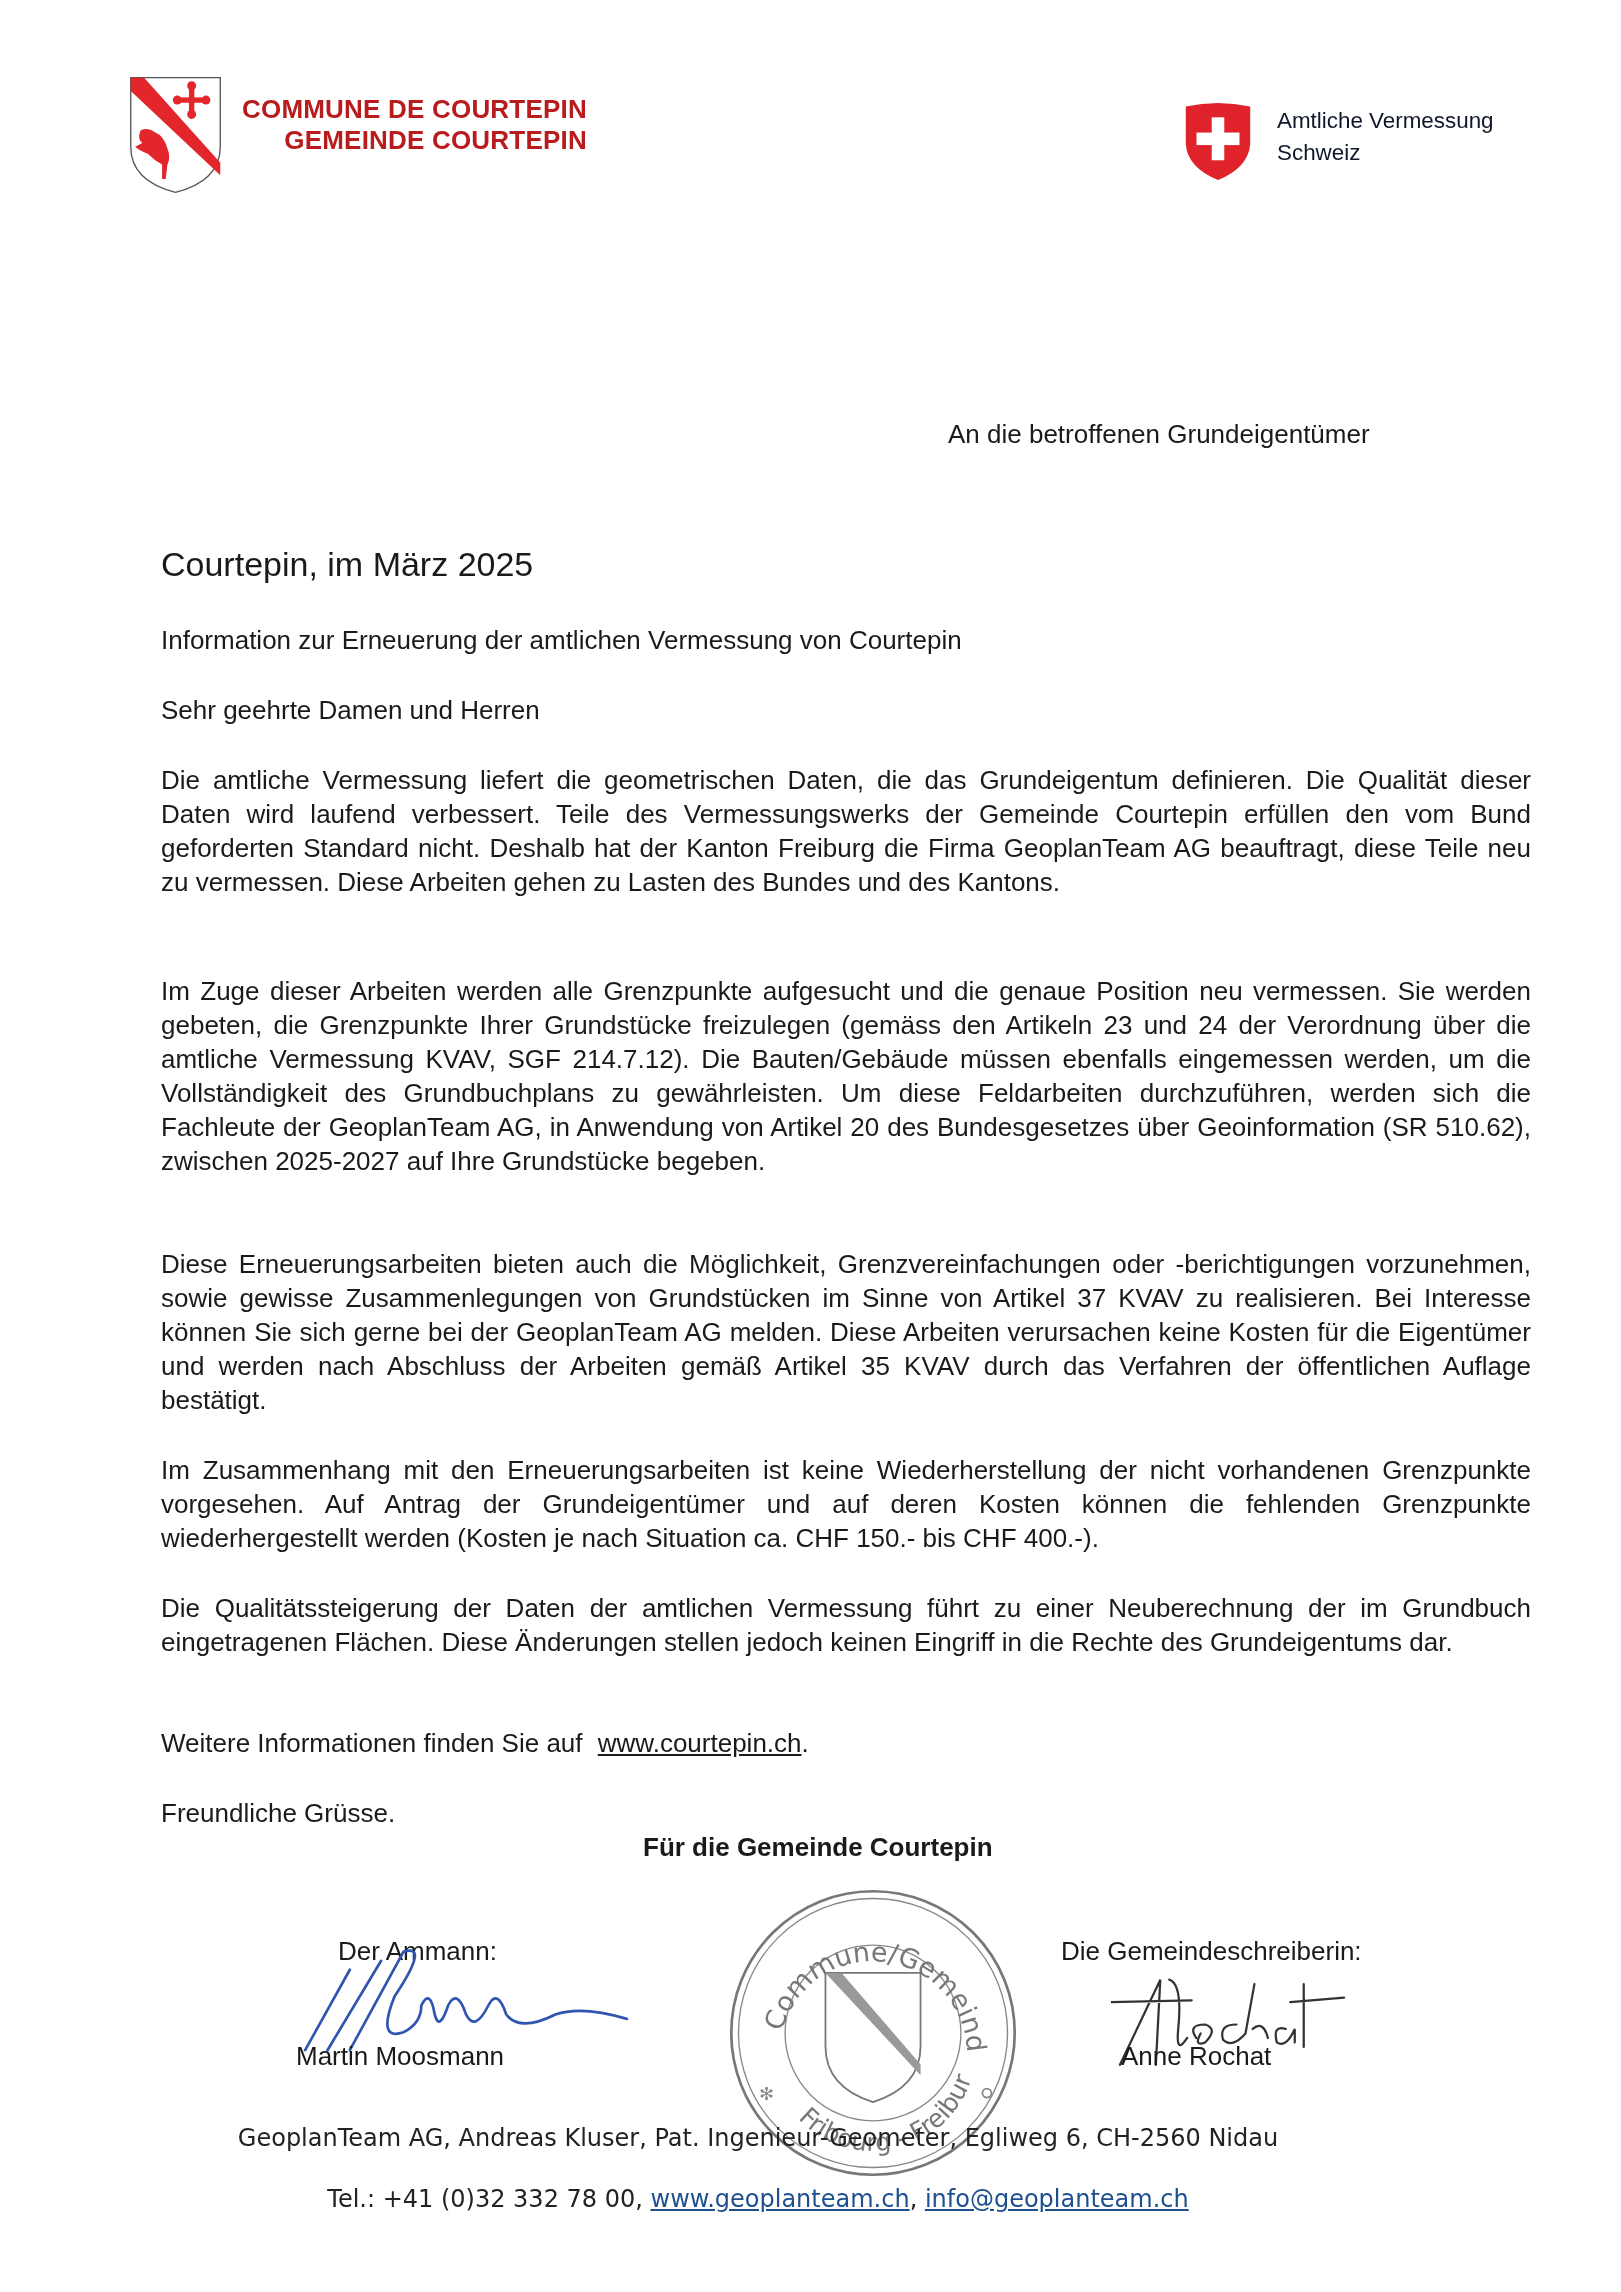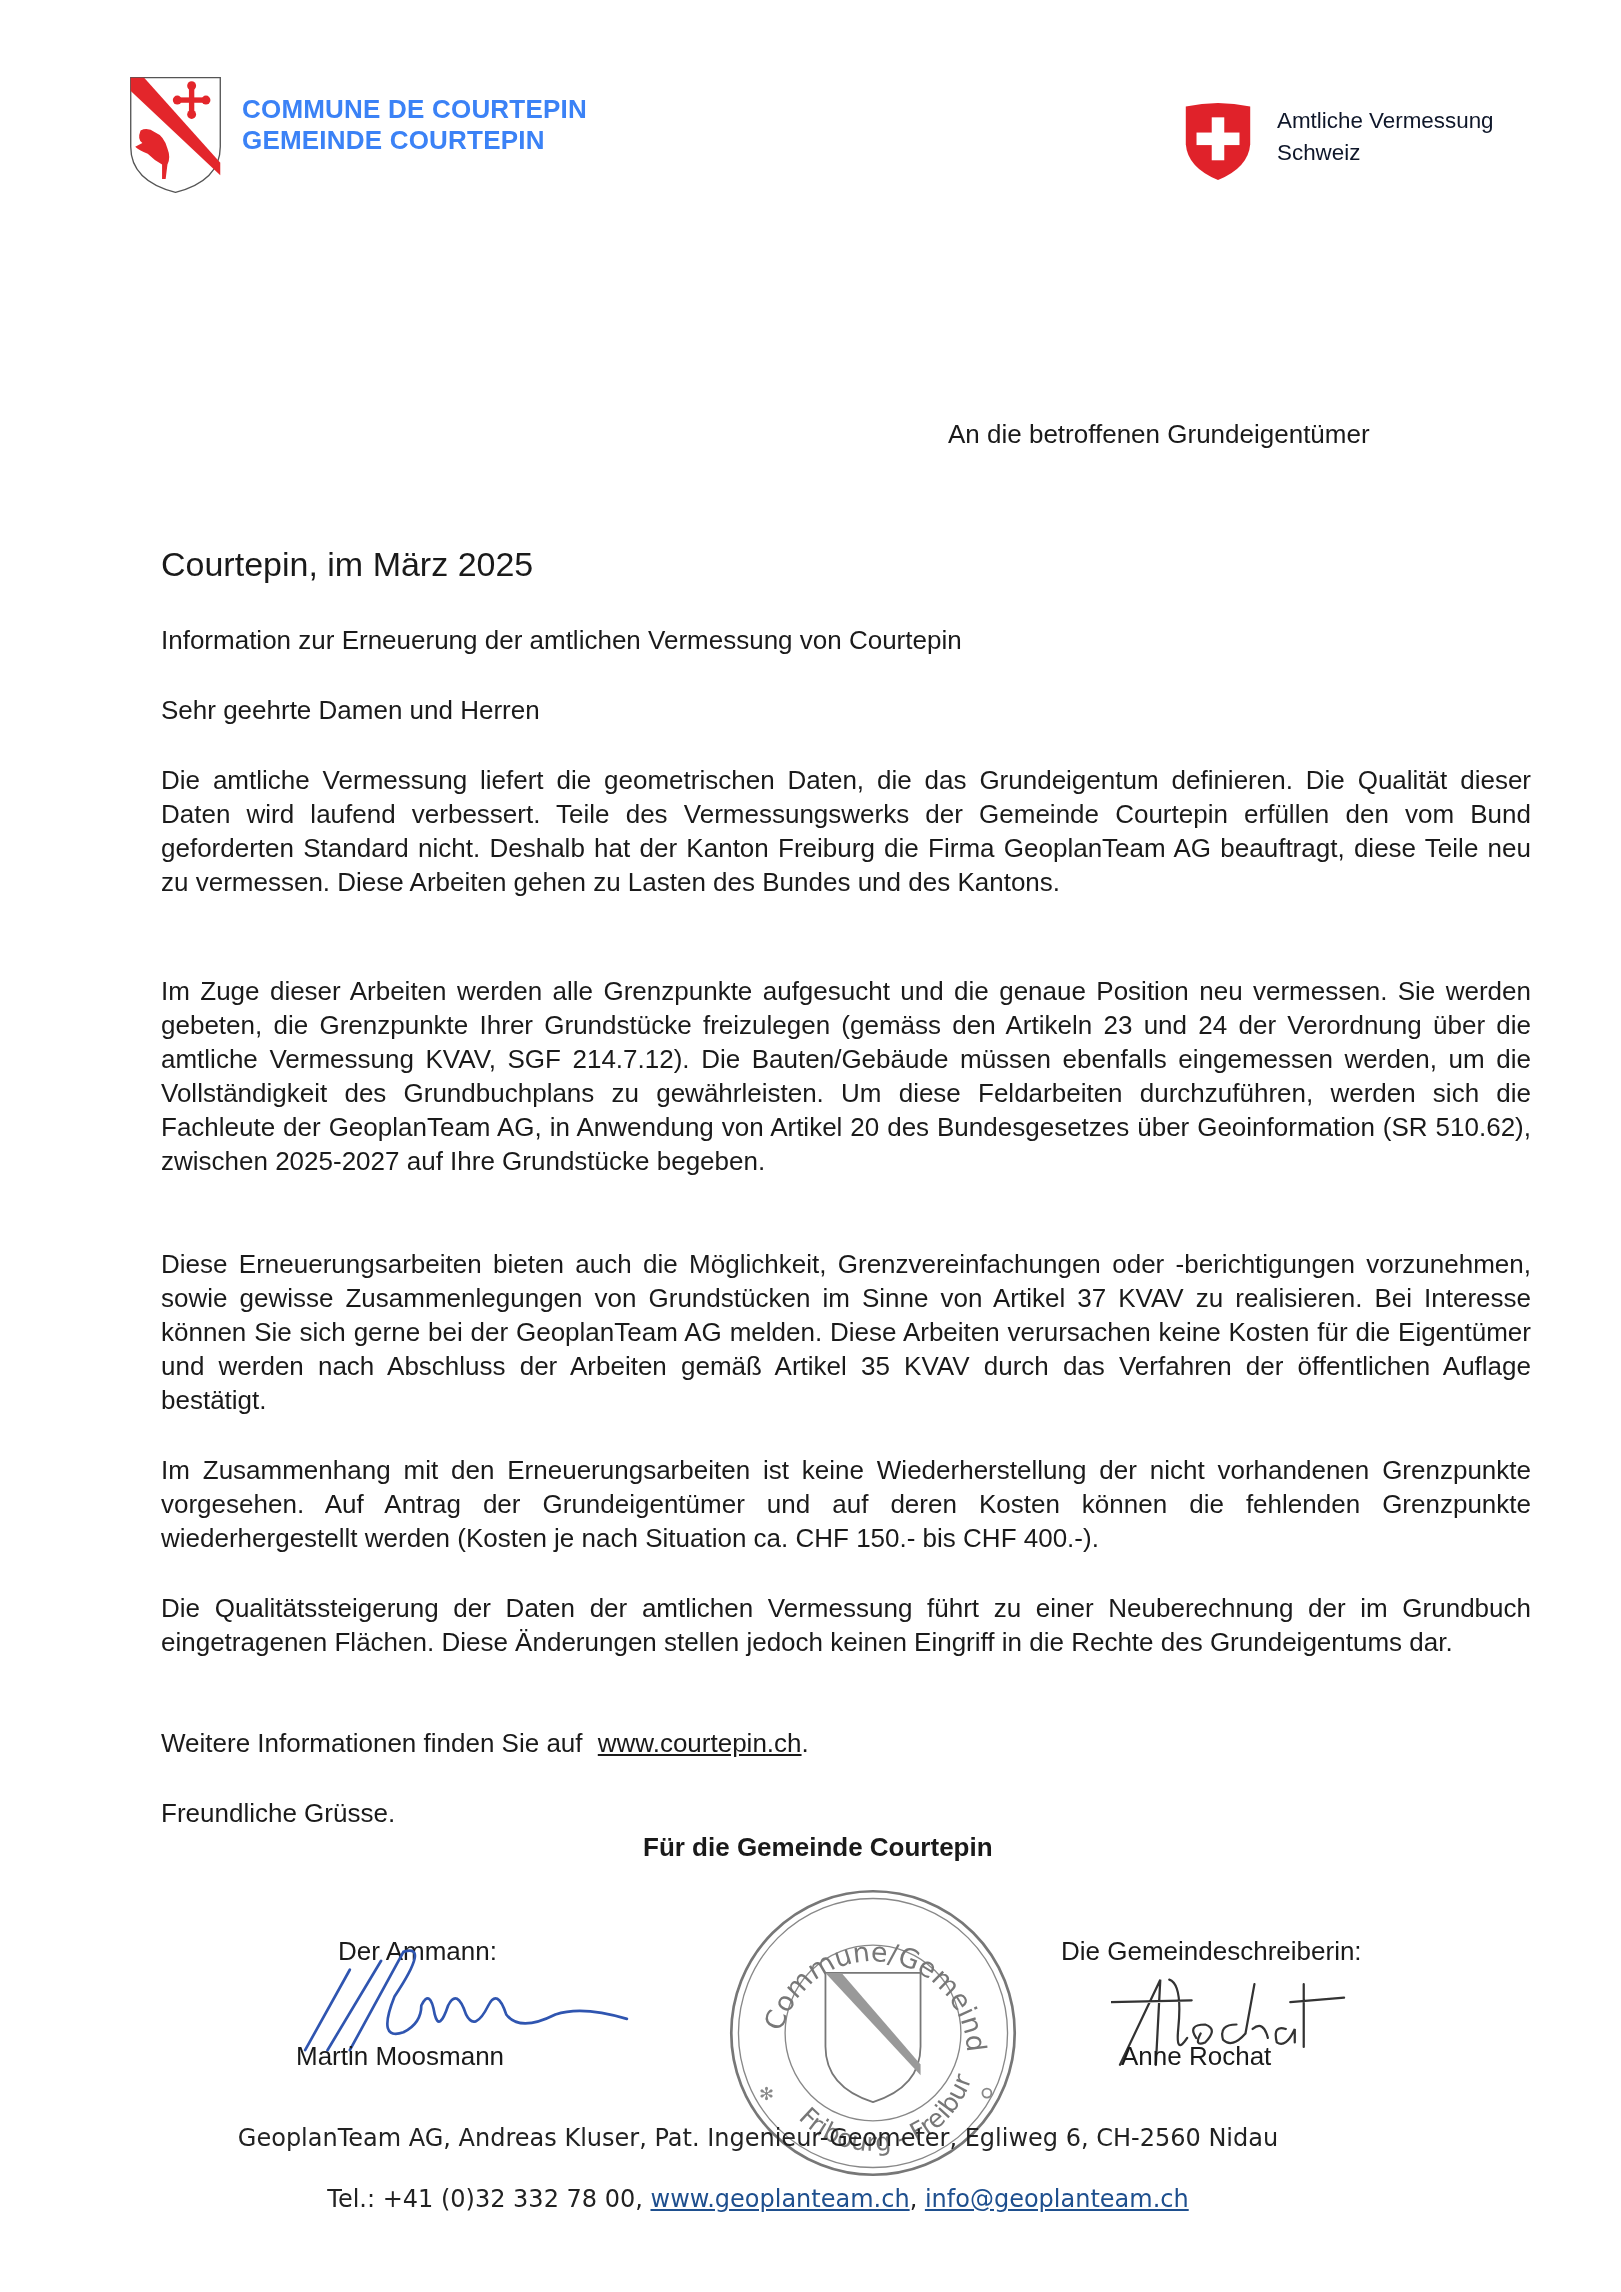--- a/index.html
+++ b/index.html
@@ -1,20 +1,20 @@
 <!DOCTYPE html>
 <html style="font-size:14.3px"><head>
 <meta charset="utf-8">
 <style>
   html, body { margin: 0; padding: 0; background: #ffffff; }
   body { width: 1621px; height: 2293px; position: relative; overflow: hidden;
          font-family: "Liberation Sans", sans-serif; color: #1a1a1a; }
   .abs { position: absolute; }
   .crest { left: 128px; top: 75px; width: 95px; height: 120px; }
-  .commune-name { left: 242px; top: 94px; font-weight: bold; font-size: 26px; line-height: 31px; color: #3b82f6; letter-spacing: 0.2px; }
+  .commune-name { left: 242px; top: 94px; font-weight: bold; font-size: 26px; line-height: 31px; color: #b91c1c; letter-spacing: 0.2px; text-align: right; }
   .swiss-logo { left: 1184px; top: 101px; width: 68px; height: 81px; }
   .swiss-text { left: 1277px; top: 105px; font-family: Liberation Sans, sans-serif; font-size: 22.4px; line-height: 32px; color: #0f172a; }
   .recipient { left: 948px; top: 419px; font-size: 26px; }
   .place-date { left: 161px; top: 521px; font-size: 34px; margin-top: 24px; }
   .subject { left: 161px; top: 625px; font-size: 26px; font-weight: normal; }
   .salutation { left: 161px; top: 695px; font-size: 26px; }
   .para { left: 161px; width: 1370px; font-size: 26px; line-height: 34px; text-align: justify; }
   .p1 { top: 763px; }
   .p2 { top: 974px; }
   .p3 { top: 1247px; }

